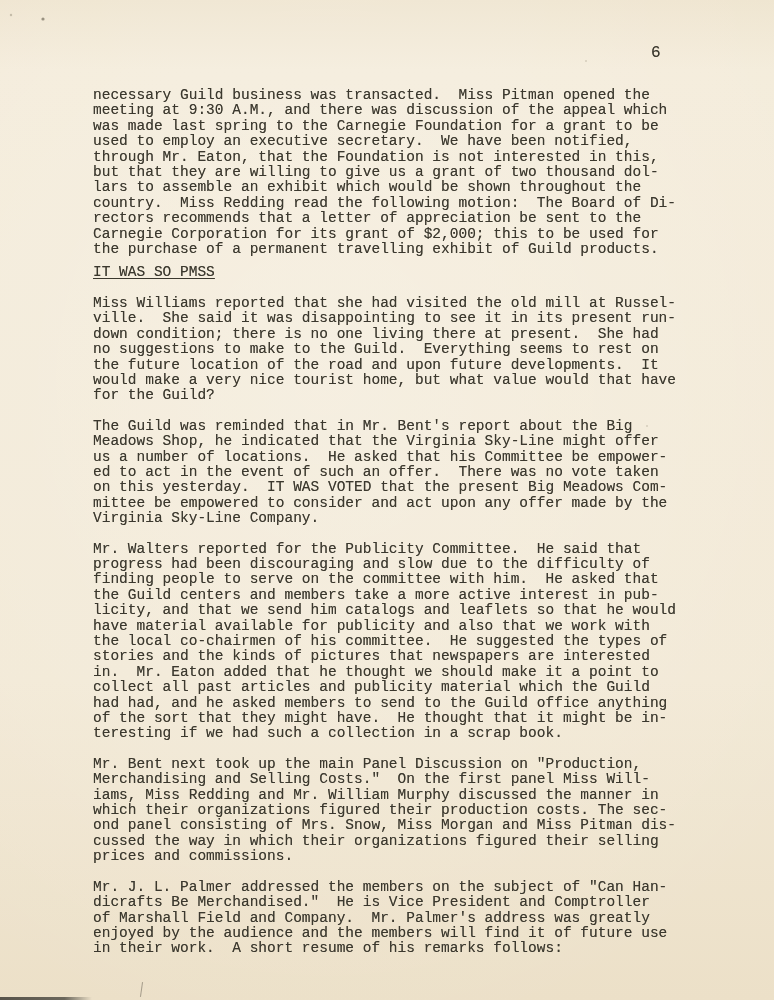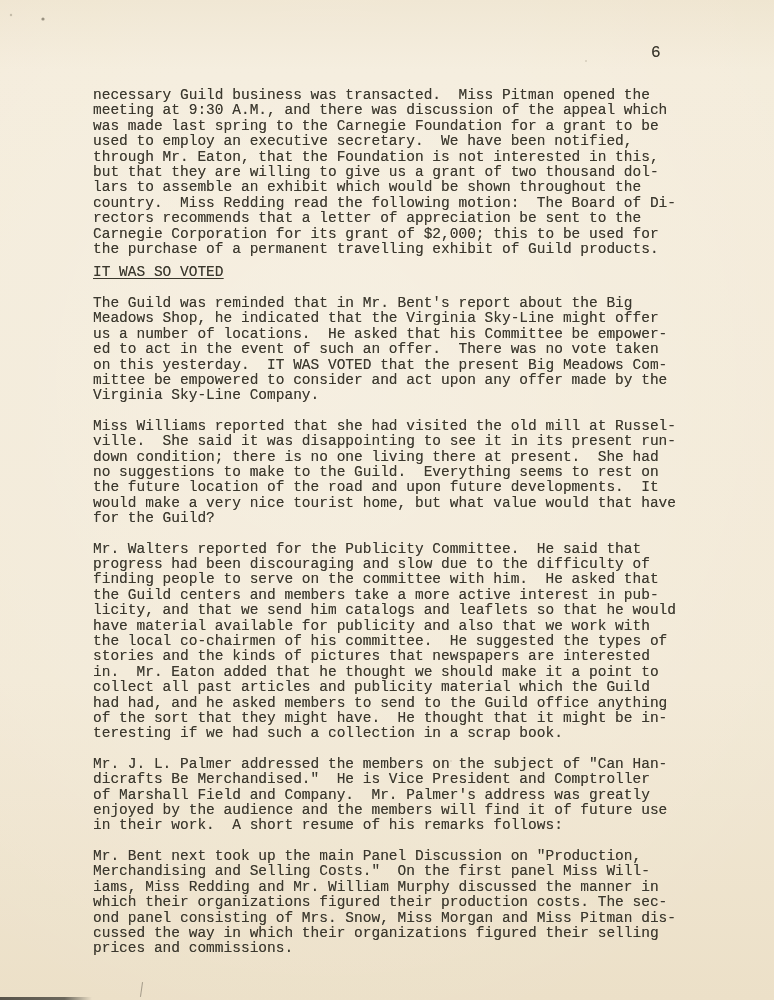--- a/index.html
+++ b/index.html
@@ -107,56 +107,56 @@
 meeting at 9:30 A.M., and there was discussion of the appeal which
 was made last spring to the Carnegie Foundation for a grant to be
 used to employ an executive secretary.  We have been notified,
 through Mr. Eaton, that the Foundation is not interested in this,
 but that they are willing to give us a grant of two thousand dol-
 lars to assemble an exhibit which would be shown throughout the
 country.  Miss Redding read the following motion:  The Board of Di-
 rectors recommends that a letter of appreciation be sent to the
 Carnegie Corporation for its grant of $2,000; this to be used for
 the purchase of a permanent travelling exhibit of Guild products.</p>
-      <p class="para underlined attached">IT WAS SO VOTED</p>
+      <p class="para underlined attached">IT WAS SO PMSS</p>
+      <p class="para">Miss Williams reported that she had visited the old mill at Russel-
+ville.  She said it was disappointing to see it in its present run-
+down condition; there is no one living there at present.  She had
+no suggestions to make to the Guild.  Everything seems to rest on
+the future location of the road and upon future developments.  It
+would make a very nice tourist home, but what value would that have
+for the Guild?</p>
       <p class="para">The Guild was reminded that in Mr. Bent's report about the Big
 Meadows Shop, he indicated that the Virginia Sky-Line might offer
 us a number of locations.  He asked that his Committee be empower-
 ed to act in the event of such an offer.  There was no vote taken
 on this yesterday.  IT WAS VOTED that the present Big Meadows Com-
 mittee be empowered to consider and act upon any offer made by the
 Virginia Sky-Line Company.</p>
-      <p class="para">Miss Williams reported that she had visited the old mill at Russel-
-ville.  She said it was disappointing to see it in its present run-
-down condition; there is no one living there at present.  She had
-no suggestions to make to the Guild.  Everything seems to rest on
-the future location of the road and upon future developments.  It
-would make a very nice tourist home, but what value would that have
-for the Guild?</p>
       <p class="para">Mr. Walters reported for the Publicity Committee.  He said that
 progress had been discouraging and slow due to the difficulty of
 finding people to serve on the committee with him.  He asked that
 the Guild centers and members take a more active interest in pub-
 licity, and that we send him catalogs and leaflets so that he would
 have material available for publicity and also that we work with
 the local co-chairmen of his committee.  He suggested the types of
 stories and the kinds of pictures that newspapers are interested
 in.  Mr. Eaton added that he thought we should make it a point to
 collect all past articles and publicity material which the Guild
 had had, and he asked members to send to the Guild office anything
 of the sort that they might have.  He thought that it might be in-
 teresting if we had such a collection in a scrap book.</p>
-      <p class="para">Mr. J. L. Palmer addressed the members on the subject of "Can Han-
-dicrafts Be Merchandised."  He is Vice President and Comptroller
-of Marshall Field and Company.  Mr. Palmer's address was greatly
-enjoyed by the audience and the members will find it of future use
-in their work.  A short resume of his remarks follows:</p>
       <p class="para">Mr. Bent next took up the main Panel Discussion on "Production,
 Merchandising and Selling Costs."  On the first panel Miss Will-
 iams, Miss Redding and Mr. William Murphy discussed the manner in
 which their organizations figured their production costs. The sec-
 ond panel consisting of Mrs. Snow, Miss Morgan and Miss Pitman dis-
 cussed the way in which their organizations figured their selling
 prices and commissions.</p>
+      <p class="para">Mr. J. L. Palmer addressed the members on the subject of "Can Han-
+dicrafts Be Merchandised."  He is Vice President and Comptroller
+of Marshall Field and Company.  Mr. Palmer's address was greatly
+enjoyed by the audience and the members will find it of future use
+in their work.  A short resume of his remarks follows:</p>
     </div>
   <div class="hair-mark"></div>
   <div class="scan-corner"></div>
 </div>
 
 </body></html>

